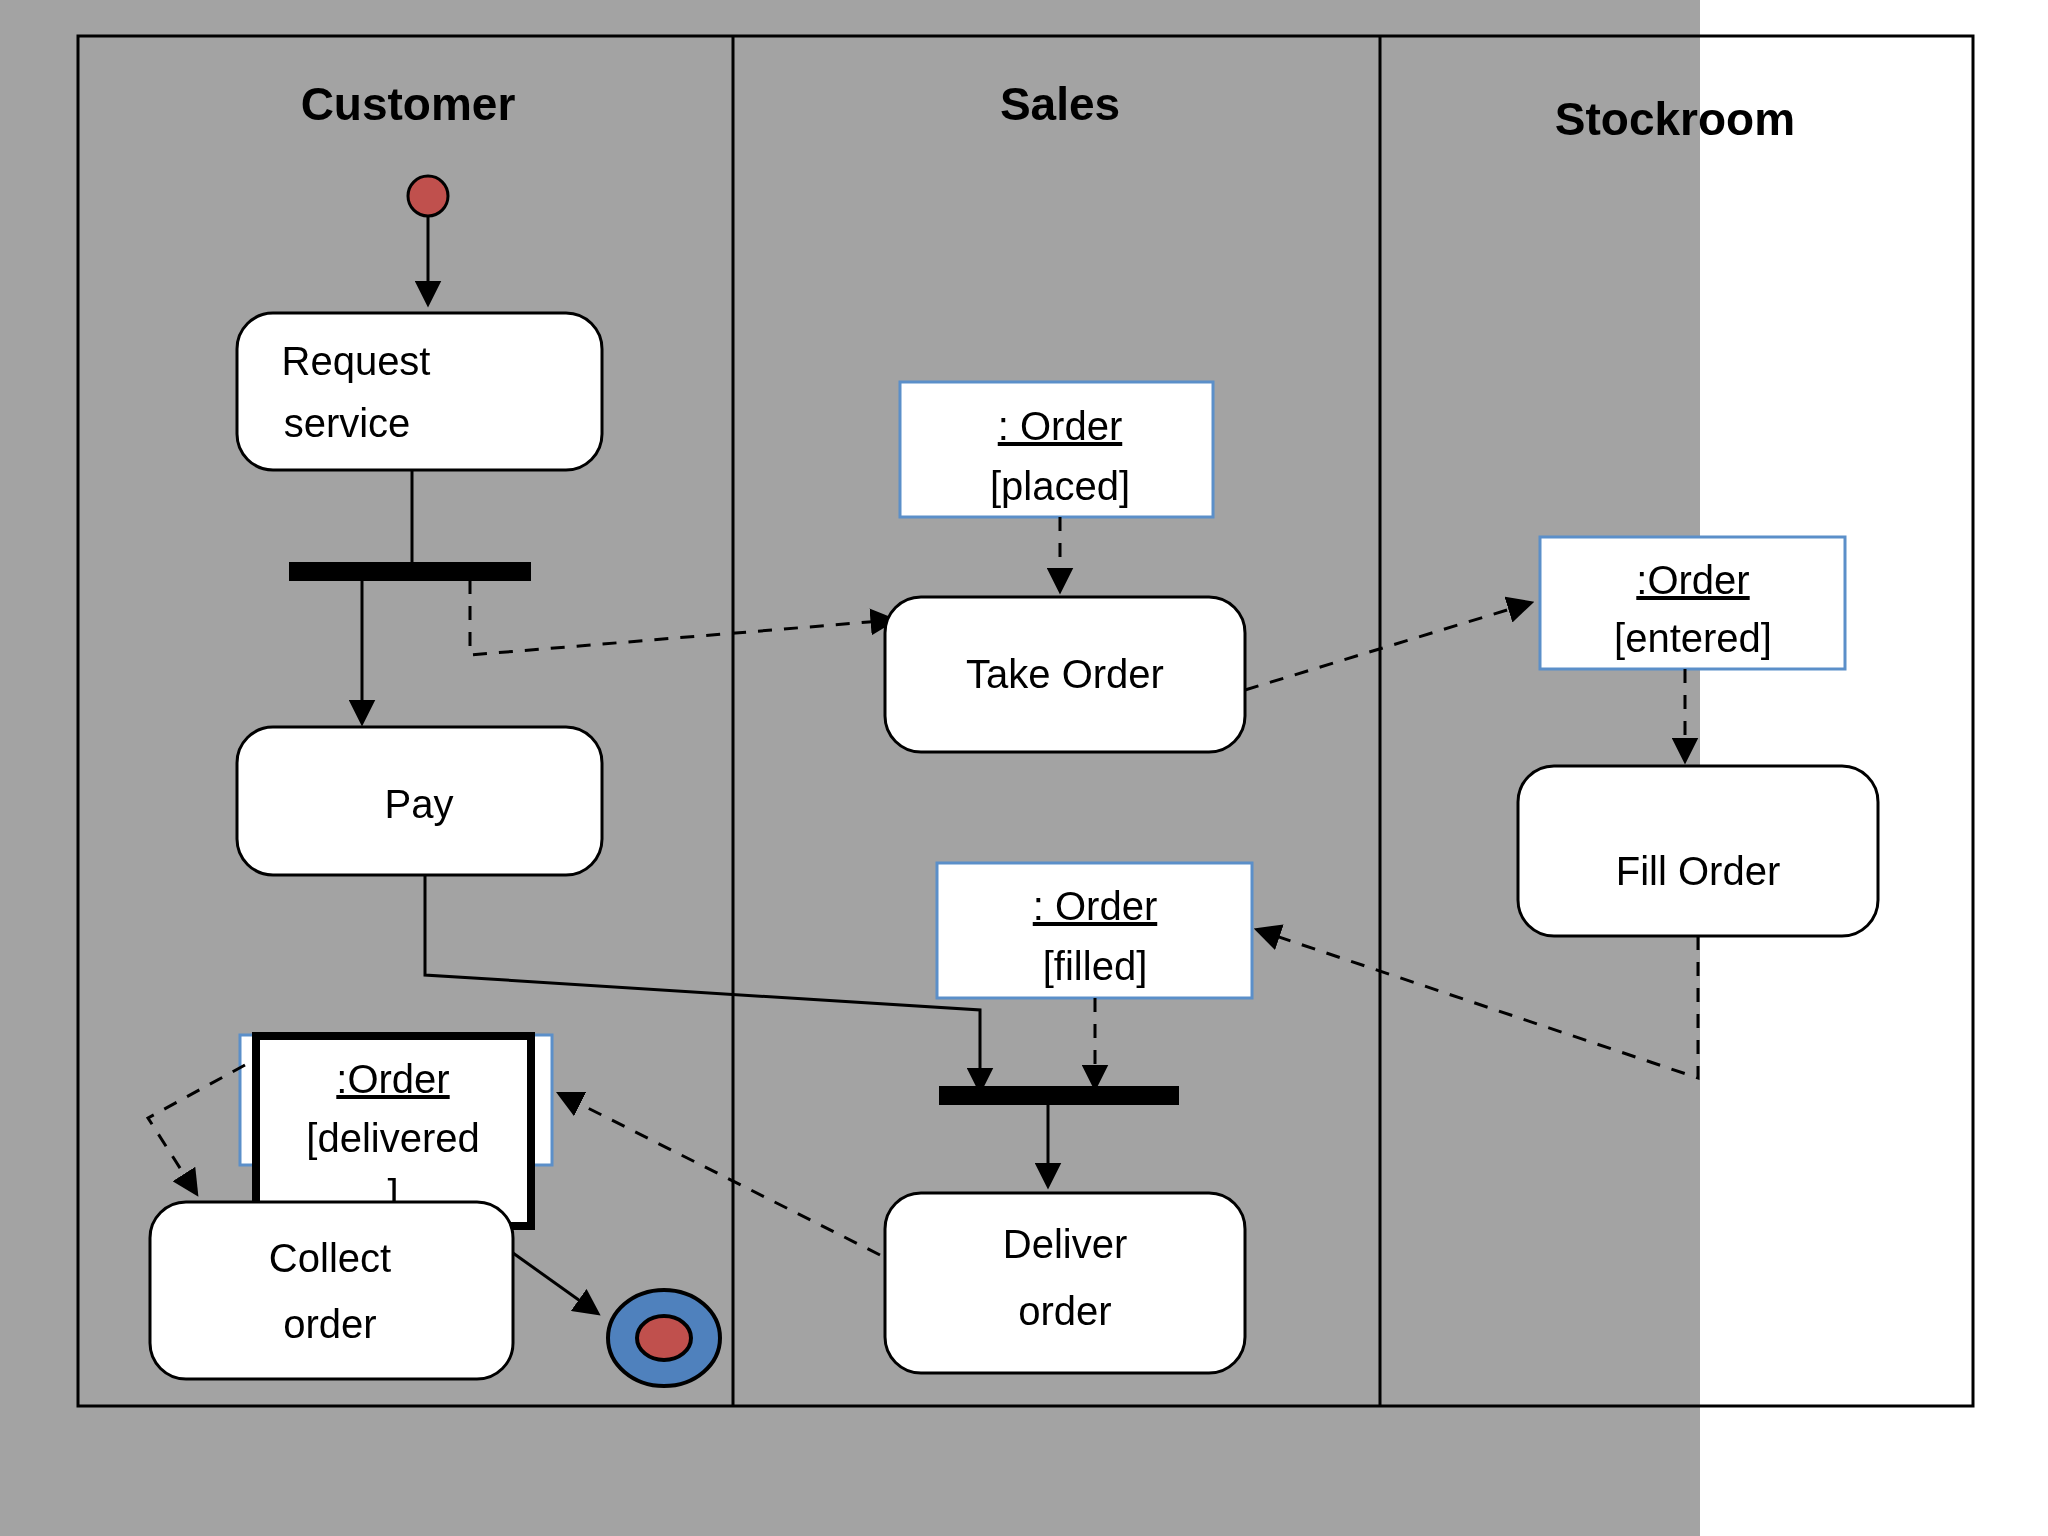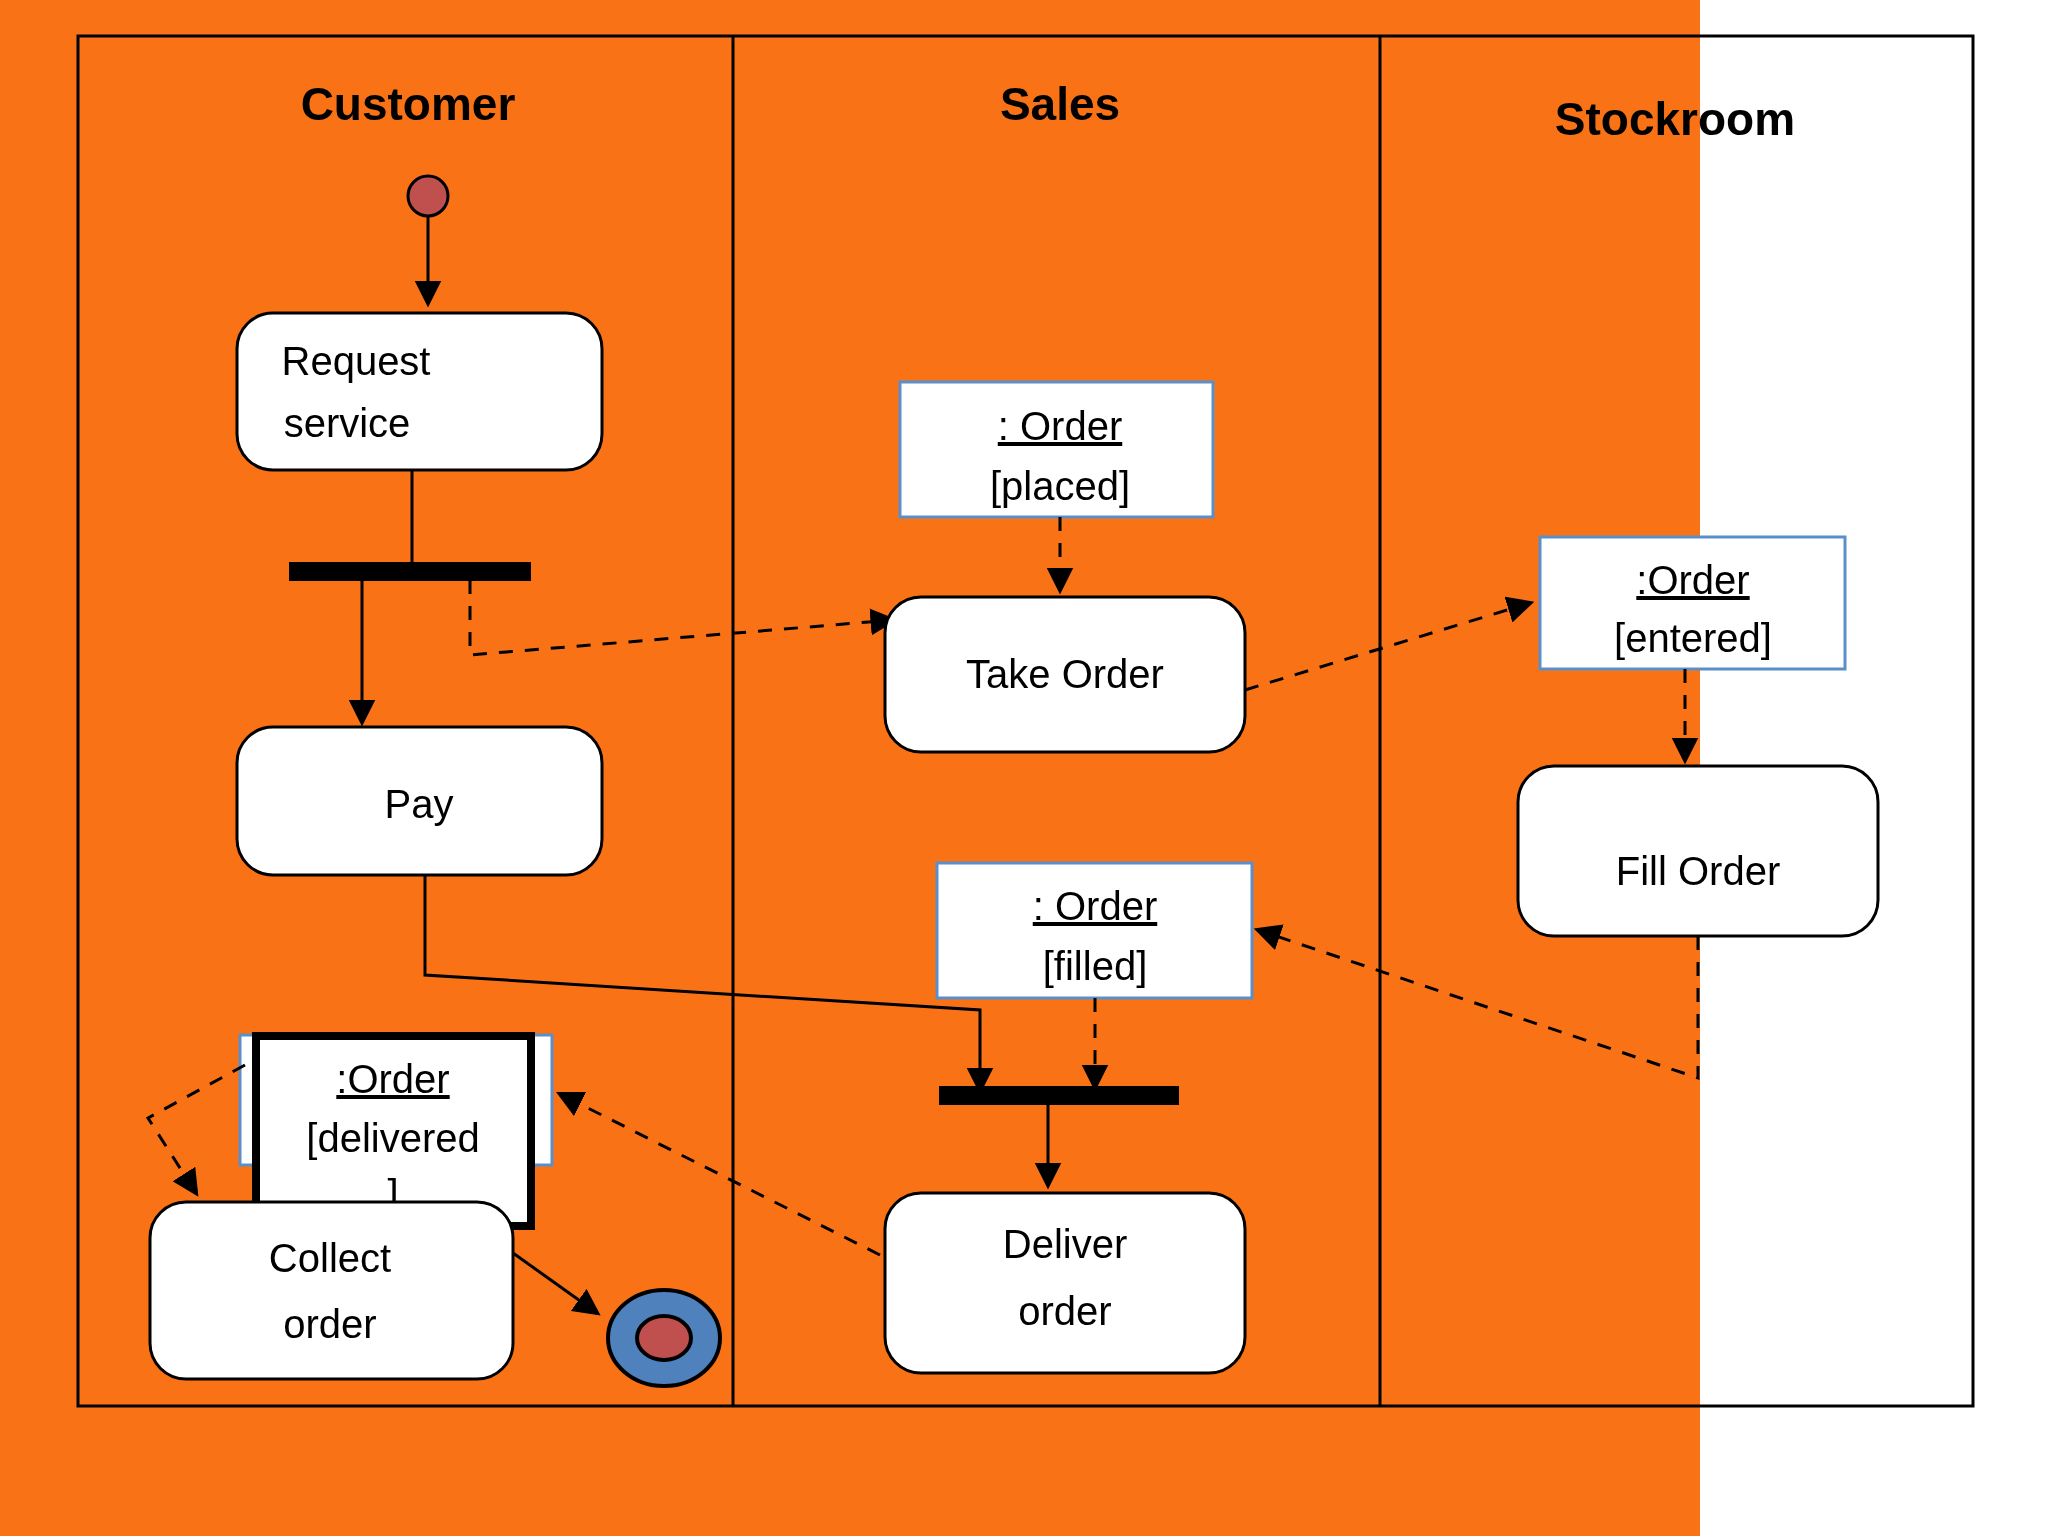--- a/index.html
+++ b/index.html
@@ -10,21 +10,21 @@
   body {
     width: 2048px;
     height: 1536px;
     font-family: "Liberation Sans", sans-serif;
     overflow: hidden;
   }
   #diagram-root {
     position: relative;
     width: 1700px;
     height: 1536px;
-    background: #f97316;
+    background: #a3a3a3;
   }
   svg#uml-canvas {
     display: block;
     width: 2048px;
     height: 1536px;
   }
   .lane-frame {
     fill: none;
     stroke: #000000;
     stroke-width: 3;

